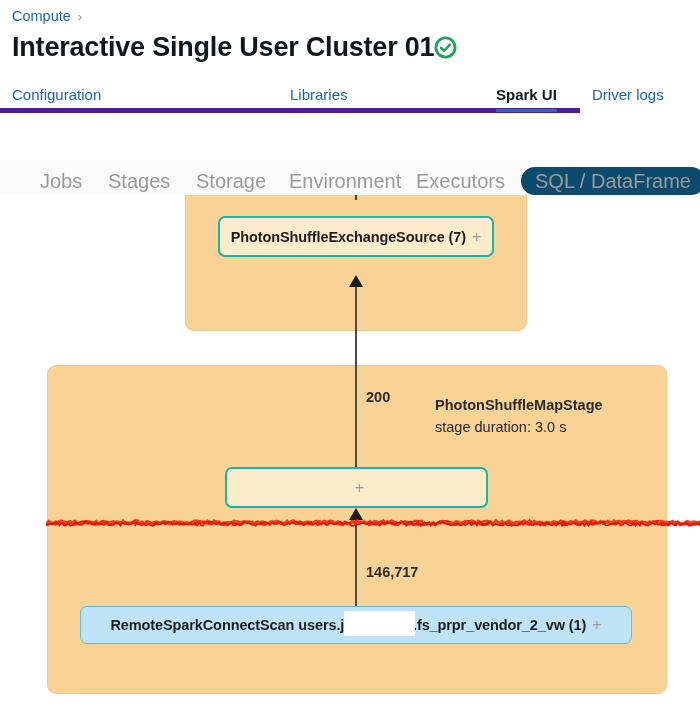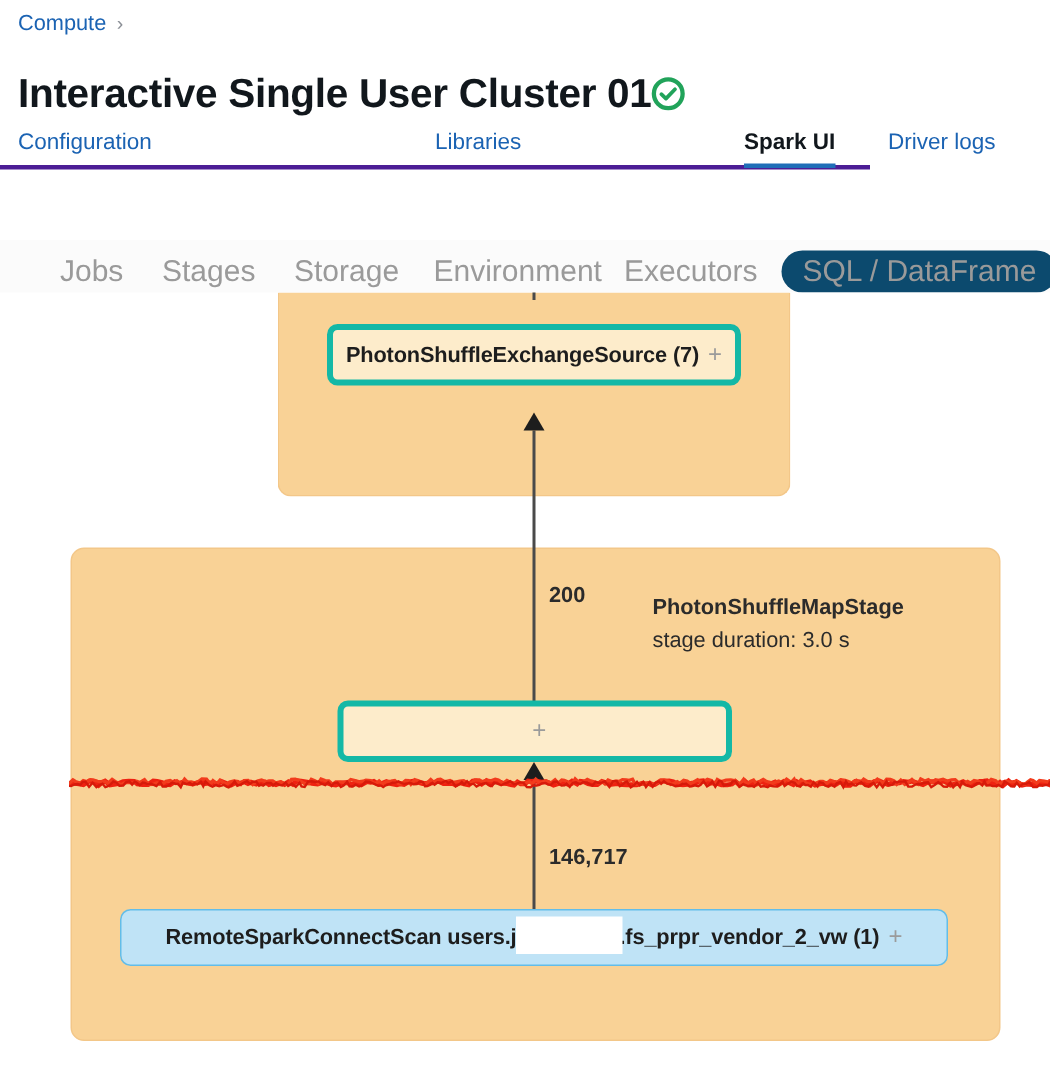--- a/index.html
+++ b/index.html
@@ -34,21 +34,21 @@
   .breadcrumb .crumb-sep {
     color: #8b8f96;
     font-size: 13px;
     margin-left: 7px;
   }
 
   
   .title-row {
     position: absolute;
     left: 12px;
-    top: 46px;
+    top: 31px;
     display: flex;
     align-items: center;
     white-space: nowrap;
   }
   .page-title {
     font-size: 27px;
     font-weight: 700;
     color: #11171c;
     letter-spacing: -0.2px;
     line-height: 33px;
@@ -59,21 +59,21 @@
     display: block;
   }
 
   
   .tabs {
     position: absolute;
     left: 0;
     top: 80px;
     width: 580px;
     height: 33px;
-    border-bottom: 3px solid #4c1d95;
+    border-bottom: 5px solid #4c1d95;
     box-sizing: border-box;
   }
   .tab {
     position: absolute;
     top: 0;
     font-size: 15px;
     line-height: 30px;
     color: #1b63b3;
     cursor: pointer;
     white-space: nowrap;
@@ -192,21 +192,21 @@
     letter-spacing: -0.1px;
   }
   .node .node-plus {
     font-size: 16px;
     font-weight: 400;
     color: #9b9b9b;
     margin-left: 6px;
   }
   .node.photon {
     background: #fdeccb;
-    border: 4px solid #14b8a6;
+    border: 2px solid #14b8a6;
   }
   .node.scan {
     background: #bfe3f6;
     border: 1.5px solid #63bde8;
   }
 
   #node-source {
     left: 218px;
     top: 21px;
     width: 276px;

